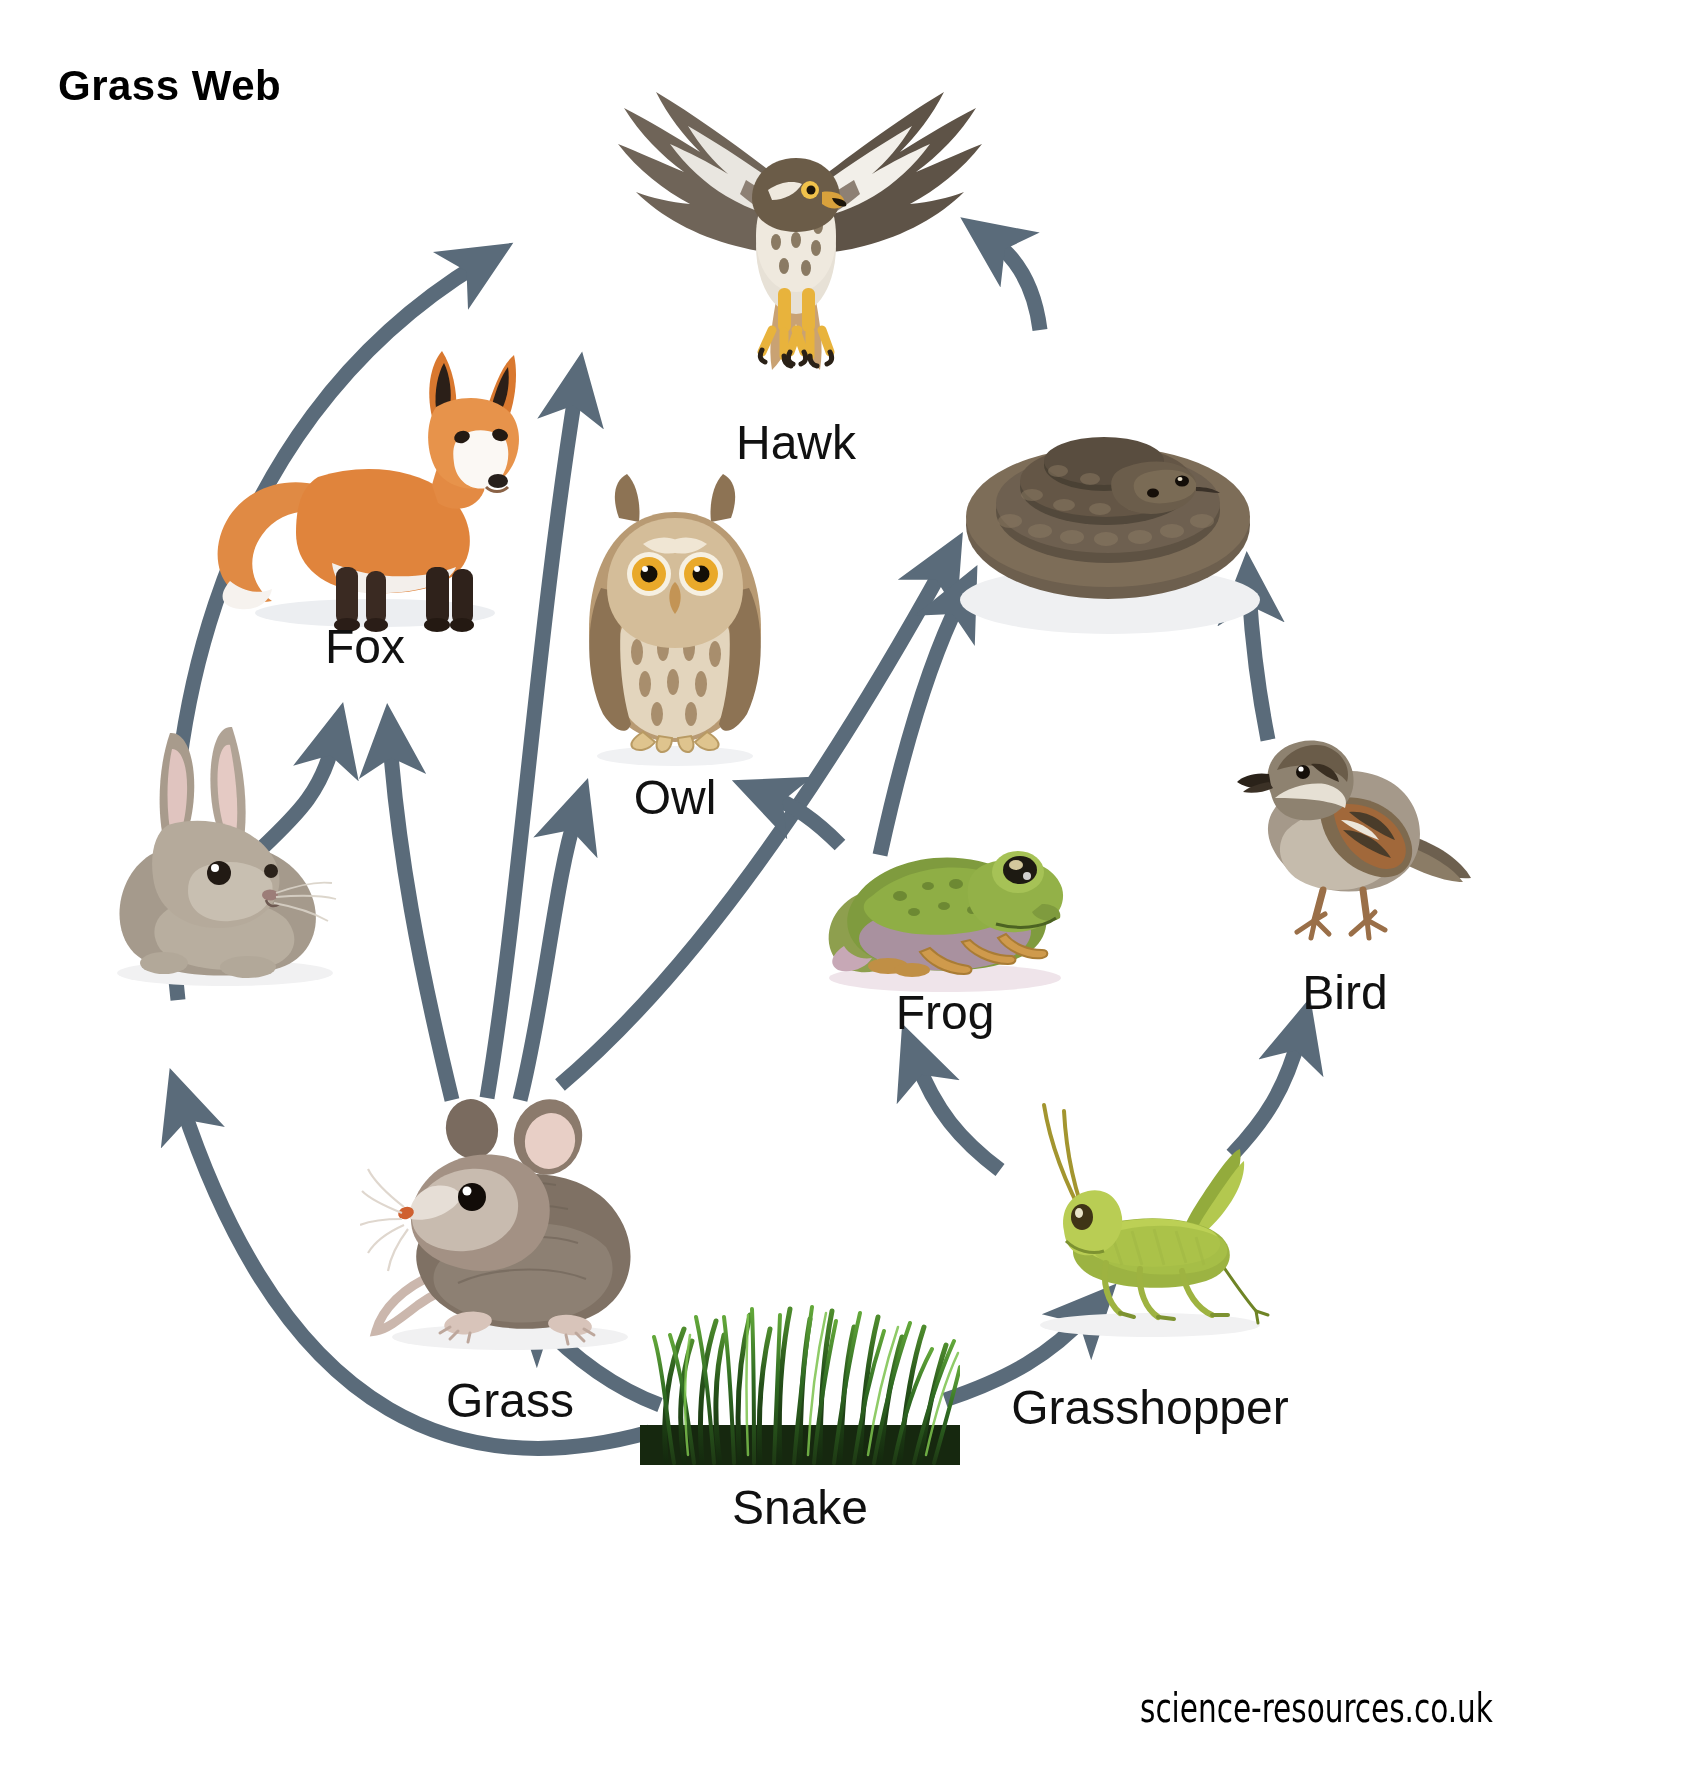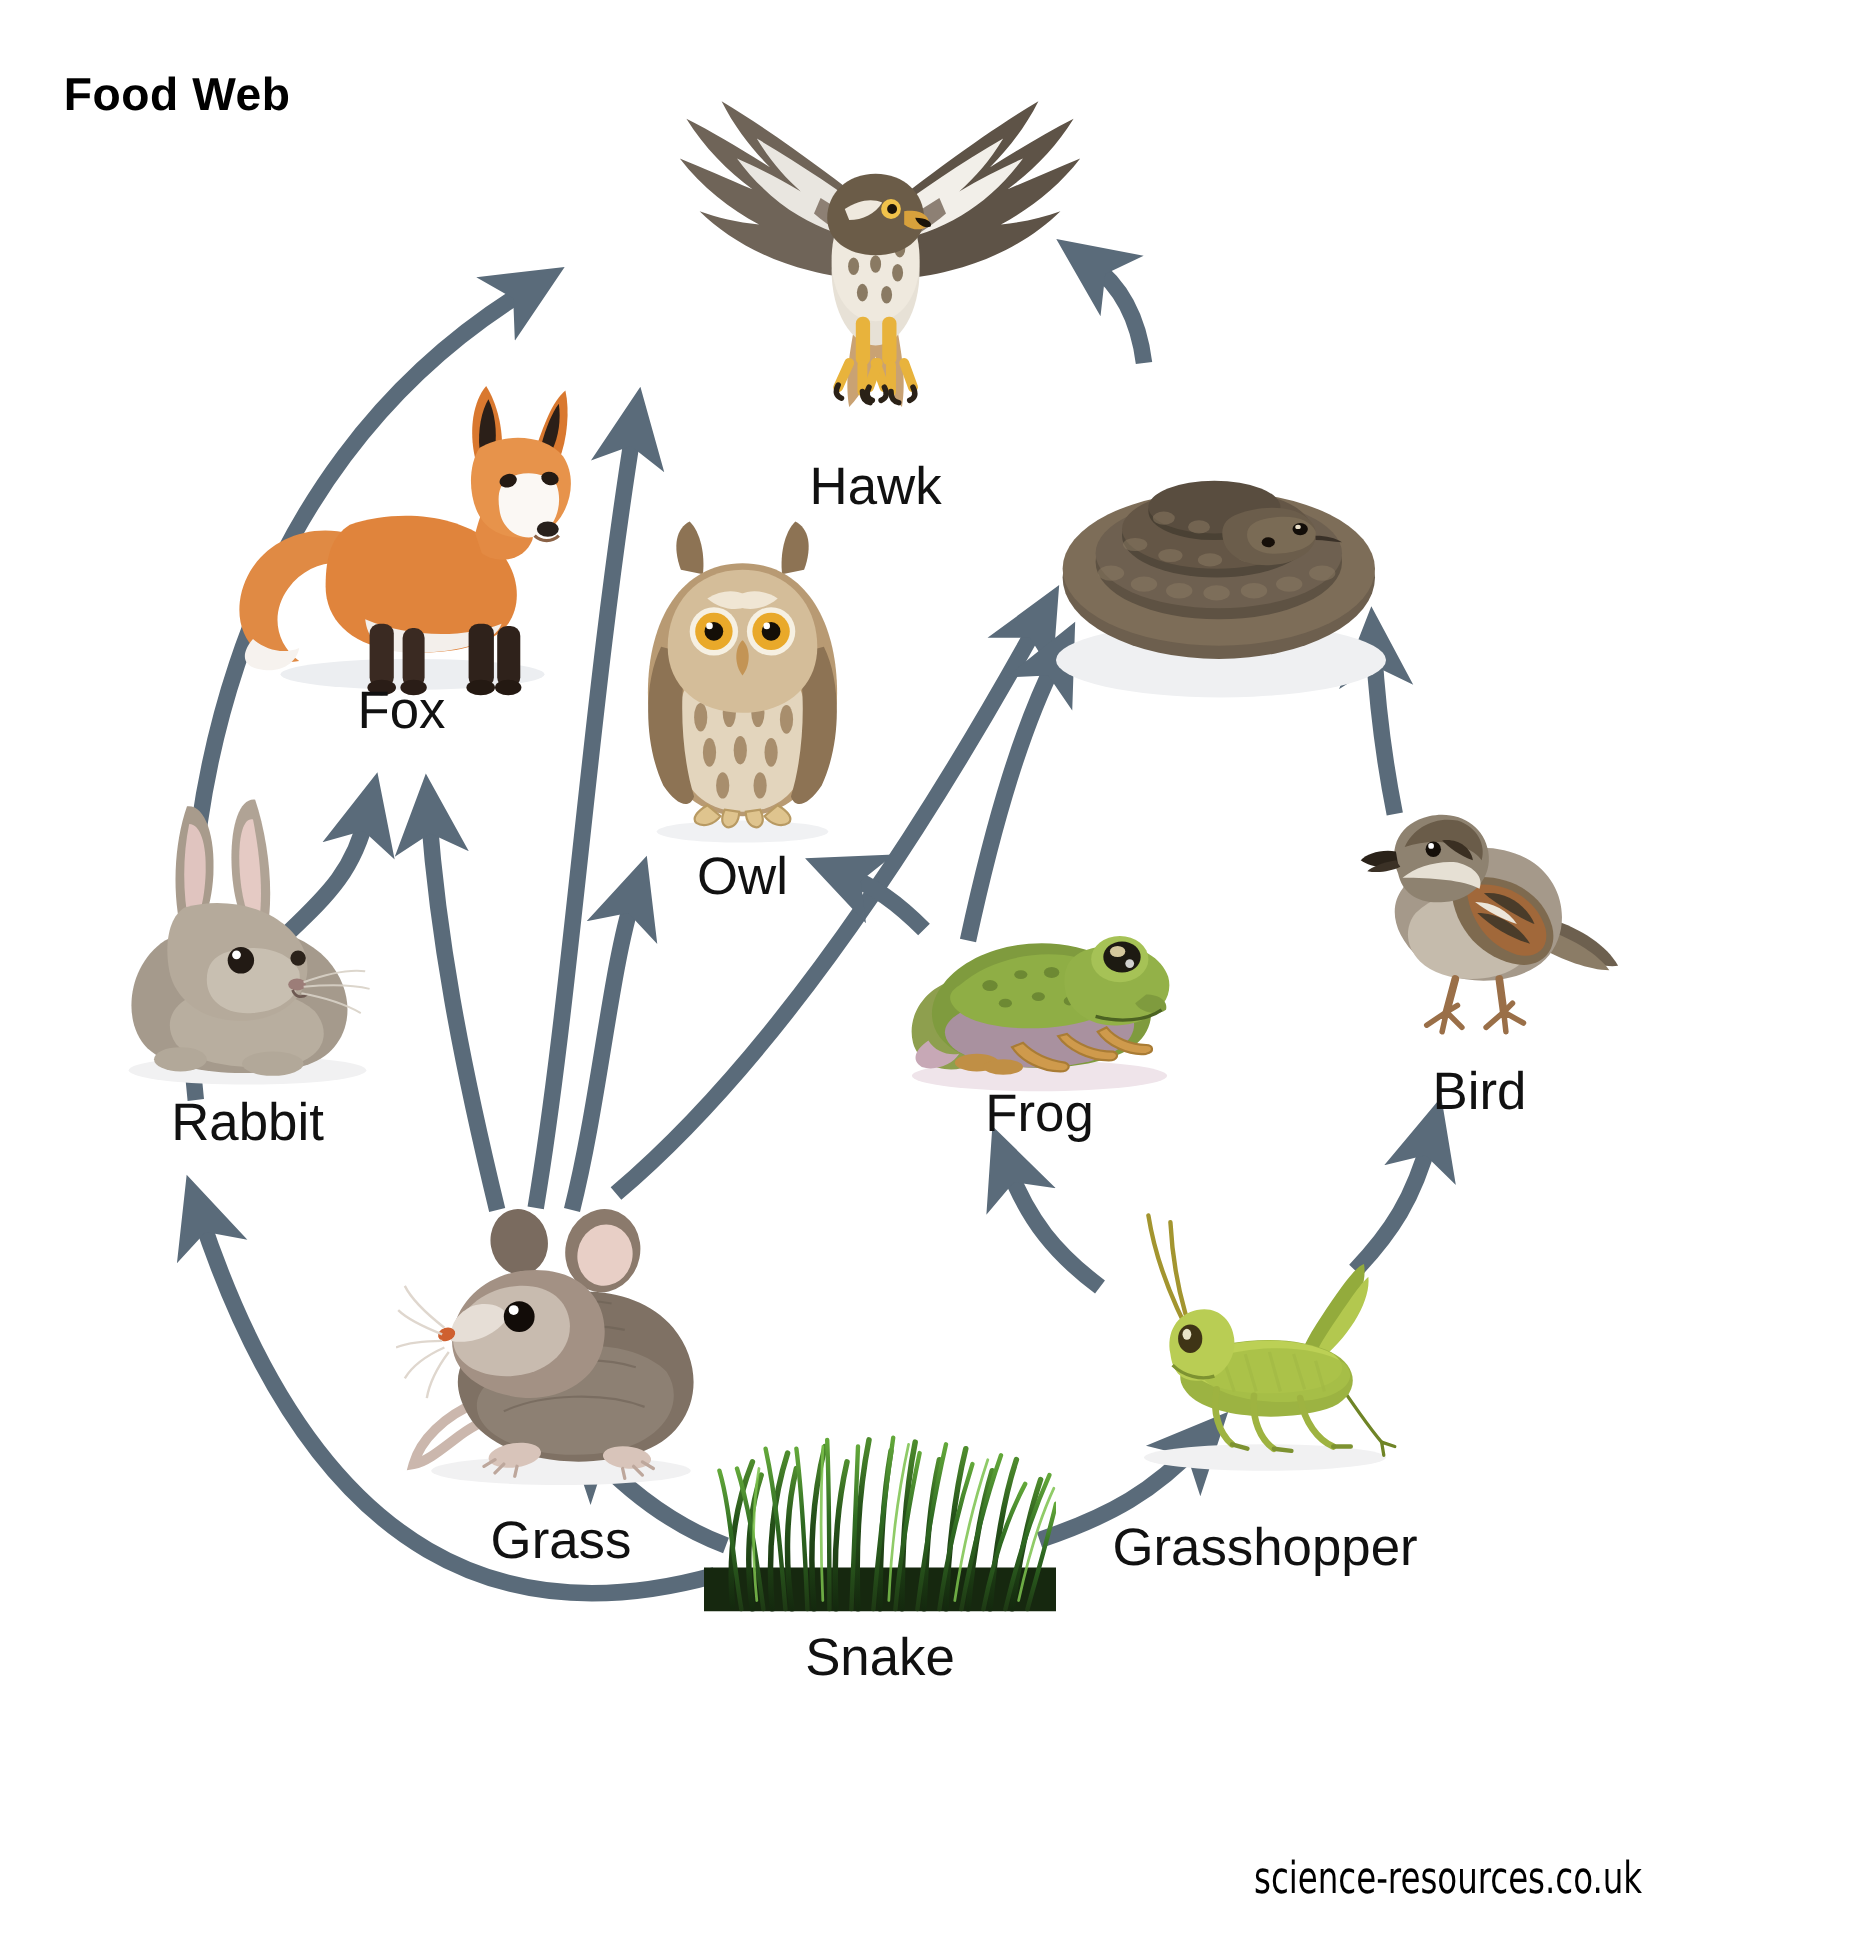--- a/index.html
+++ b/index.html
@@ -59,21 +59,21 @@
     color: #111111;
     white-space: nowrap;
     font-family: "Liberation Sans", sans-serif;
   }
 </style>
 </head>
 <body>
 
 <div id="stage">
 
-  <div id="title">Food Web</div>
+  <div id="title">Grass Web</div>
 
   <svg id="arrow-layer" viewBox="0 0 1694 1774">
     <defs>
       <marker id="ah" markerWidth="5.2" markerHeight="5.2" refX="2.3" refY="2.6" orient="auto" markerUnits="strokeWidth">
         <path d="M0,0.35 L4.9,2.6 L0,4.85 L1.25,2.6 Z" fill="#5a6b7a"></path>
       </marker>
     </defs>
 
     <g fill="none" stroke="#5a6b7a" stroke-width="15" stroke-linecap="butt" marker-end="url(#ah)">
       <path d="M178,1000 C150,760 205,430 480,263"></path>
@@ -316,21 +316,20 @@
       <ellipse cx="190" cy="190" rx="8" ry="5.5" fill="#9c7d78"></ellipse>
       <path d="M186,195 C188,201 194,203 199,199" stroke="#6e5a52" stroke-width="2.5" fill="none"></path>
       <g stroke="#d9d2c7" stroke-width="1.8" fill="none" opacity="0.9">
         <path d="M196,188 C218,180 236,176 252,178"></path>
         <path d="M196,192 C220,190 240,190 256,194"></path>
         <path d="M194,198 C216,202 234,208 248,216"></path>
       </g>
       <ellipse cx="84" cy="258" rx="24" ry="11" fill="#b2a899"></ellipse>
       <ellipse cx="168" cy="262" rx="28" ry="11" fill="#b2a899"></ellipse>
     </svg>
-    <div class="node-label" style="top:288px;">Rabbit</div>
   </div>
 
   <div class="node" style="left:810px; top:800px; width:270px; height:240px;">
     <svg class="node-art" width="270" height="195" viewBox="0 0 270 195">
       <ellipse cx="135" cy="178" rx="116" ry="14" fill="#efe4ea"></ellipse>
 
       <path d="M54,92 C30,100 14,124 20,148 C26,170 52,178 74,168 C60,154 58,130 70,112 Z" fill="#8e9f4e"></path>
       <path d="M34,146 C22,154 18,164 28,170 C40,174 56,168 62,158 C52,160 40,156 34,146 Z" fill="#c7a8b6"></path>
 
       <path d="M48,94 C78,56 150,46 198,72 C238,94 248,128 222,150 C192,174 106,178 64,158

